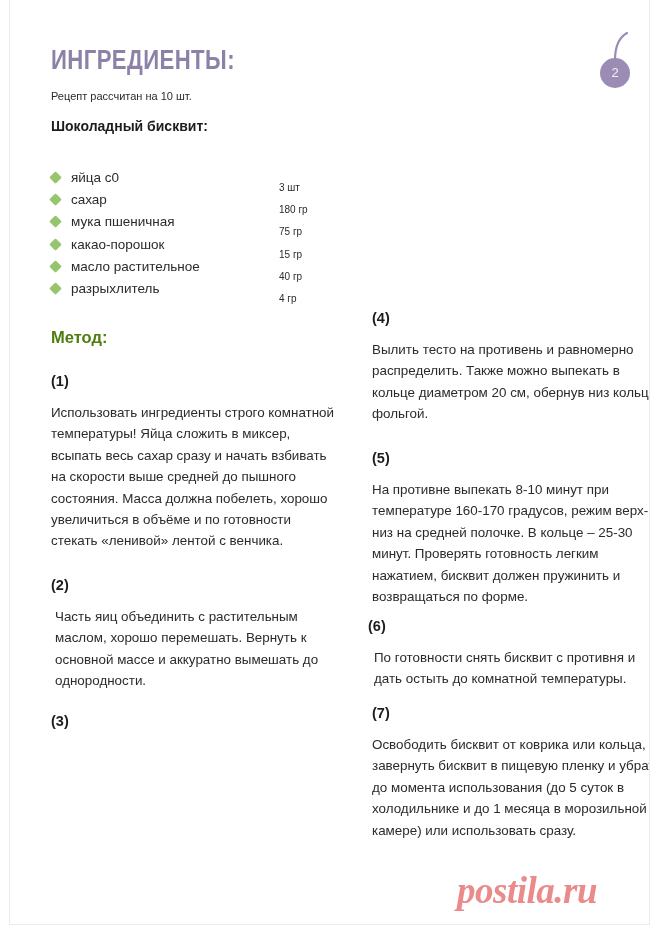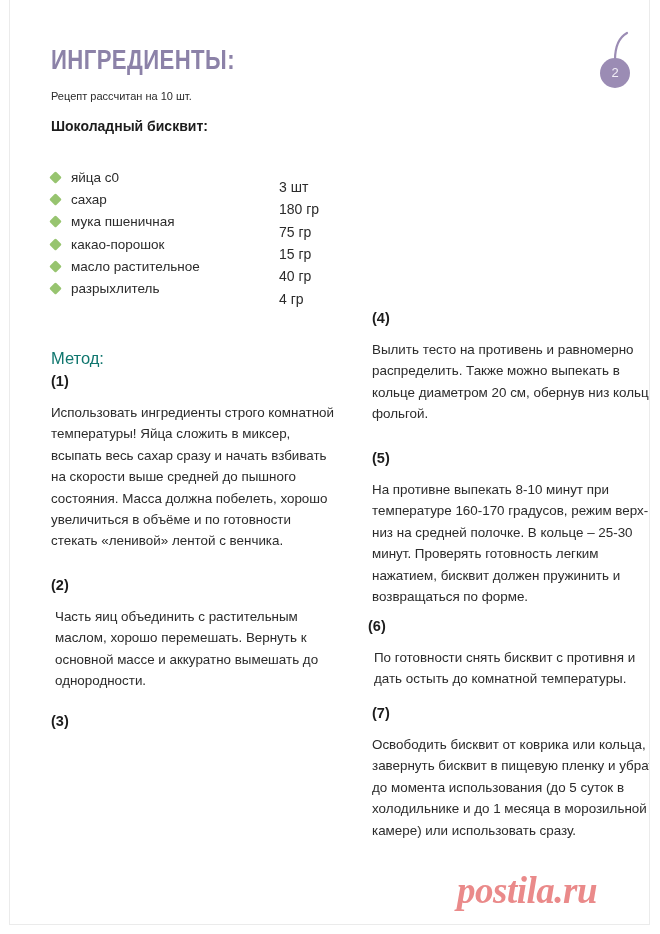--- a/index.html
+++ b/index.html
@@ -115,35 +115,34 @@
     background: #97c46f;
     transform: rotate(45deg);
     border-radius: 1.5px;
   }
   .ing-name {
     flex: 0 0 208px;
     font-size: 13.5px;
     color: #2b2b2b;
   }
   .ing-qty {
-    font-size: 14px;
+    font-size: 10px;
     color: #2b2b2b;
     margin-top: 20px;
   }
 
   
   .method-heading {
     position: absolute;
     left: 41px;
     top: 328px;
     font-size: 16.5px;
-    font-weight: normal;
-    color: #0f766e;
-    white-space: nowrap;
-    margin-top: 21px;
+    font-weight: bold;
+    color: #4d7c0f;
+    white-space: nowrap;
   }
   .step {
     position: absolute;
     width: 290px;
   }
   .step-num {
     font-size: 14.5px;
     font-weight: bold;
     color: #1d1d1d;
     margin-bottom: 13px;

